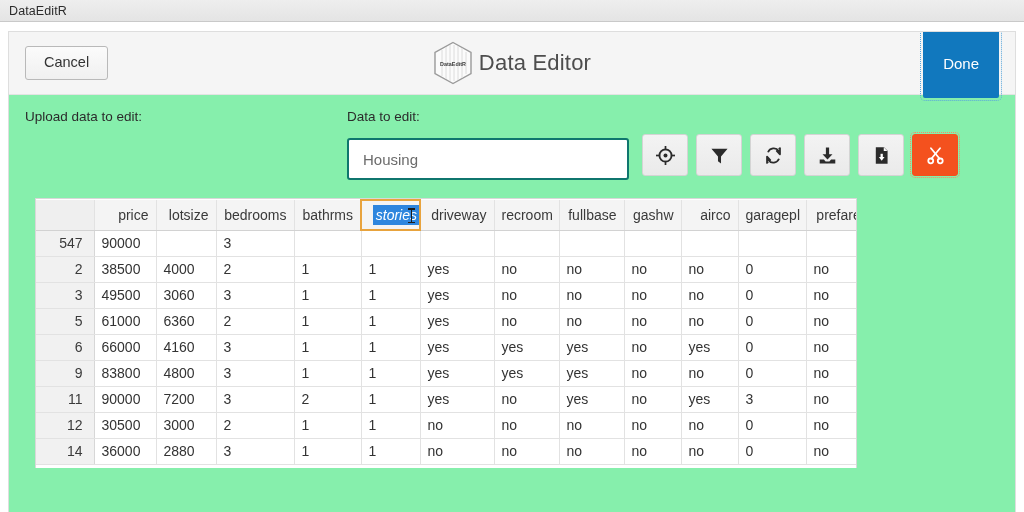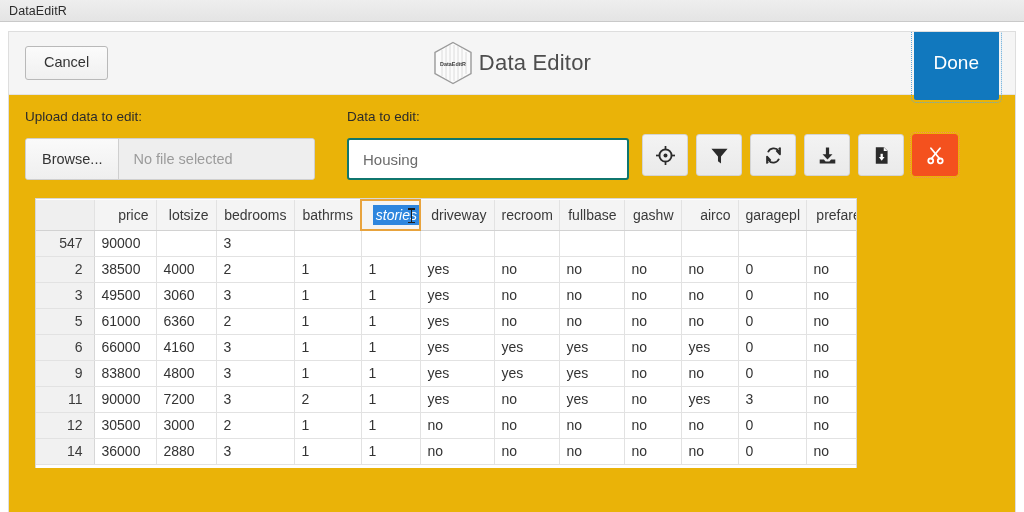--- a/index.html
+++ b/index.html
@@ -33,21 +33,21 @@
     left: 0; top: 23px;
     width: 1024px; height: 489px;
     background: #ffffff;
     padding: 8px 8px 0 8px;
   }
   #app-panel {
     width: 100%;
     height: 100%;
     border: 1px solid #dedede;
     border-bottom: none;
-    background: #eab308;
+    background: #86efac;
     position: relative;
     overflow: hidden;
   }
 
   
   #header-bar {
     height: 63px;
     background: #f5f5f5;
     border-bottom: 1px solid #e3e3e3;
     display: flex;
@@ -84,21 +84,21 @@
     letter-spacing: .2px;
   }
   #done-btn {
     margin-left: auto;
     background: #1178be;
     border: none;
     outline: 1px dotted #5aa7dc;
     outline-offset: 2px;
     border-radius: 2px;
     color: #ffffff;
-    font-size: 19px;
+    font-size: 15px;
     padding: 26px 20px;
     font-family: "Liberation Sans", sans-serif;
     cursor: pointer;
     position: relative;
     z-index: 3;
   }
 
   
   #controls {
     padding: 14px 16px 0 16px;
@@ -295,24 +295,20 @@
       </div>
     </div>
 
     <button id="done-btn">Done</button>
   </div>
 
   <div id="controls">
 
     <div class="upload-group">
       <span class="field-label">Upload data to edit:</span>
-      <div class="file-input">
-        <div class="browse-btn">Browse...</div>
-        <div class="file-placeholder">No file selected</div>
-      </div>
     </div>
 
     <div class="data-group">
       <span class="field-label">Data to edit:</span>
       <input class="data-input" type="text" value="Housing" style="">
     </div>
 
     <div class="icon-row">
 
       <div class="icon-btn">

